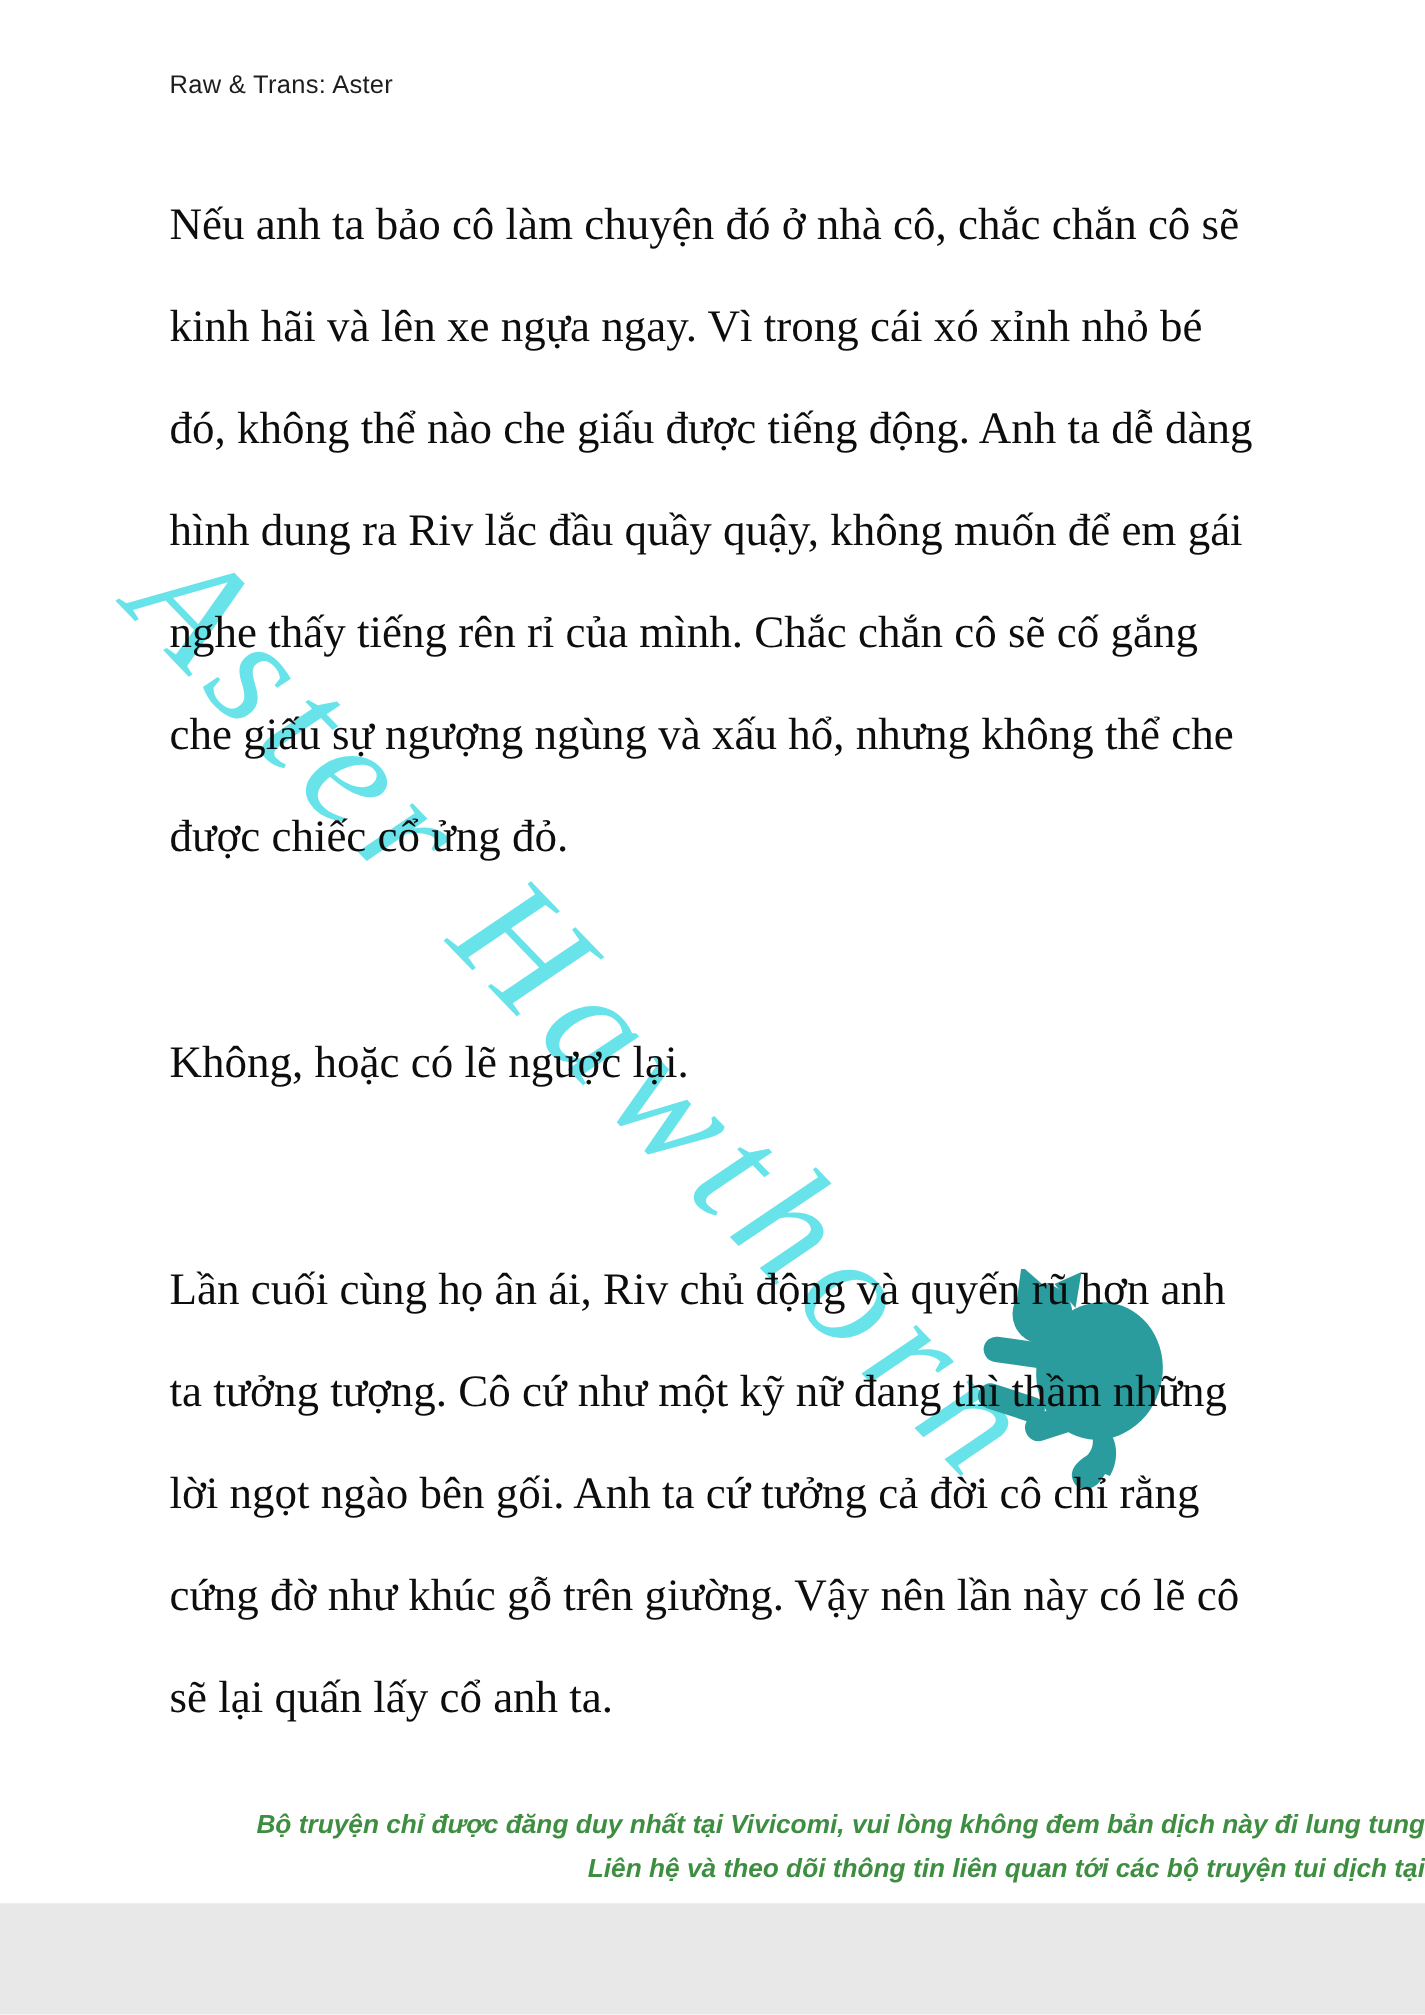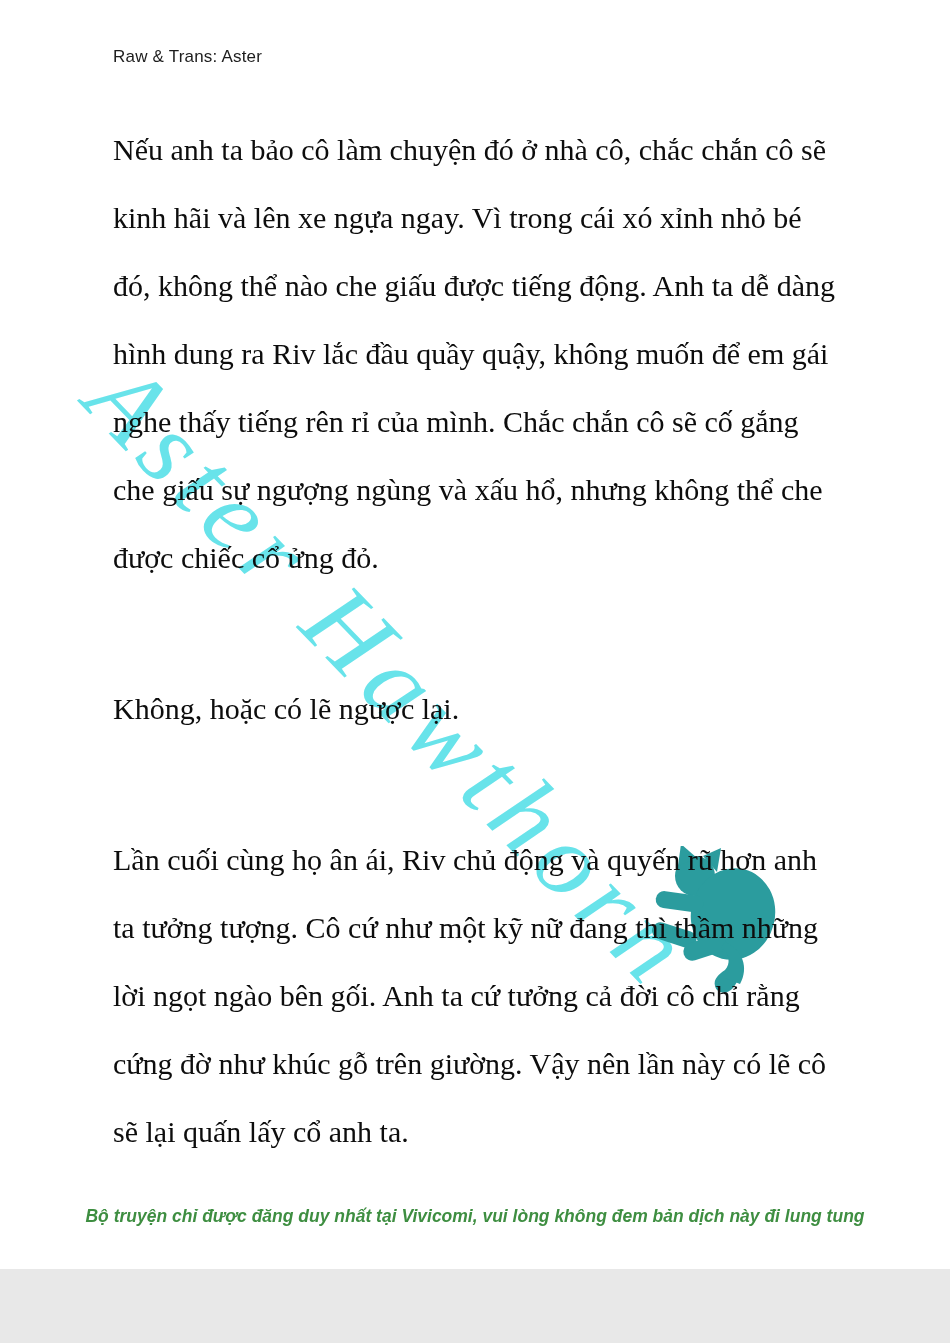--- a/index.html
+++ b/index.html
@@ -57,21 +57,21 @@
     font-size: 30px;
     line-height: 68px;
     color: #0d0d0d;
   }
   .body-text p { margin-bottom: 83px; }
   .footer {
     position: absolute;
     left: 0;
     top: 1202px;
     width: 100%;
-    text-align: center;
+    text-align: right;
     font-family: "Liberation Sans", sans-serif;
     font-style: italic;
     font-weight: bold;
     color: #3e8e41;
     z-index: 3;
   }
   .footer .f-line { font-size: 17.5px; line-height: 29px; }
   .logo {
     position: absolute;
     left: 18px;
@@ -119,19 +119,20 @@
   </svg>
 
   <div class="body-text">
     <p>Nếu anh ta bảo cô làm chuyện đó ở nhà cô, chắc chắn cô sẽ kinh hãi và lên xe ngựa ngay. Vì trong cái xó xỉnh nhỏ bé đó, không thể nào che giấu được tiếng động. Anh ta dễ dàng hình dung ra Riv lắc đầu quầy quậy, không muốn để em gái nghe thấy tiếng rên rỉ của mình. Chắc chắn cô sẽ cố gắng che giấu sự ngượng ngùng và xấu hổ, nhưng không thể che được chiếc cổ ửng đỏ.</p>
     <p>Không, hoặc có lẽ ngược lại.</p>
     <p>Lần cuối cùng họ ân ái, Riv chủ động và quyến rũ hơn anh ta tưởng tượng. Cô cứ như một kỹ nữ đang thì thầm những lời ngọt ngào bên gối. Anh ta cứ tưởng cả đời cô chỉ rằng cứng đờ như khúc gỗ trên giường. Vậy nên lần này có lẽ cô sẽ lại quấn lấy cổ anh ta.</p>
   </div>
 
   <div class="footer">
     <div class="f-line">Bộ truyện chỉ được đăng duy nhất tại Vivicomi, vui lòng không đem bản dịch này đi lung tung</div>
+    <div class="f-line">Liên hệ và theo dõi thông tin liên quan tới các bộ truyện tui dịch tại</div>
   </div>
 
   <div class="logo">
     <span class="logo-v">V</span><span>comycs</span>
   </div>
 
 </div>
 
 </body></html>

